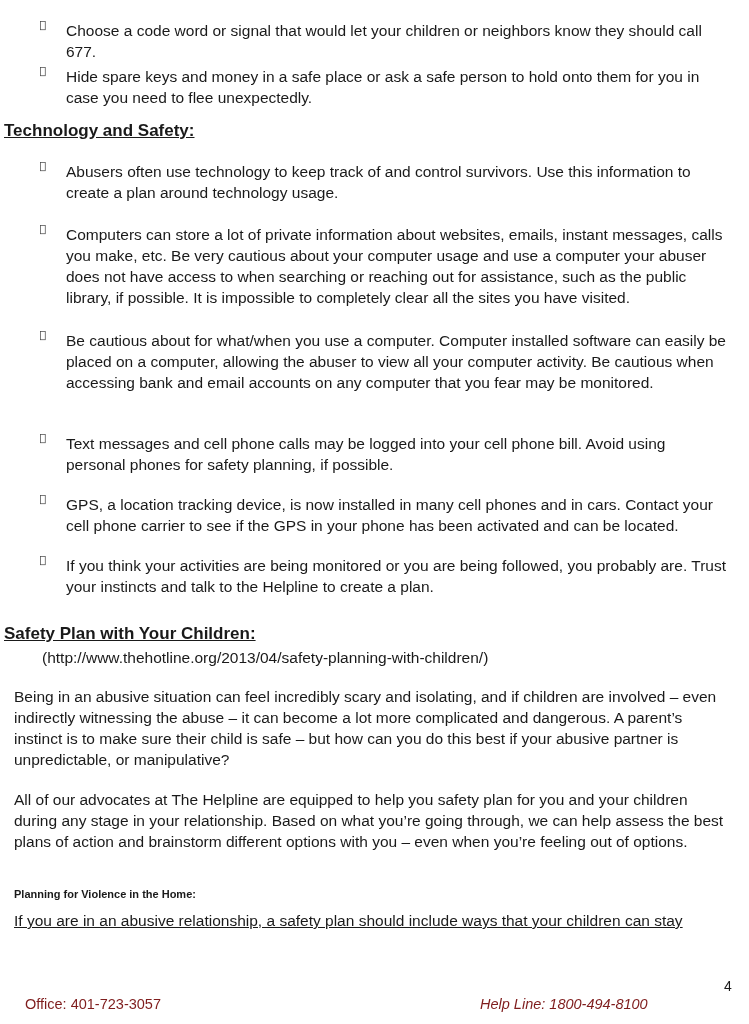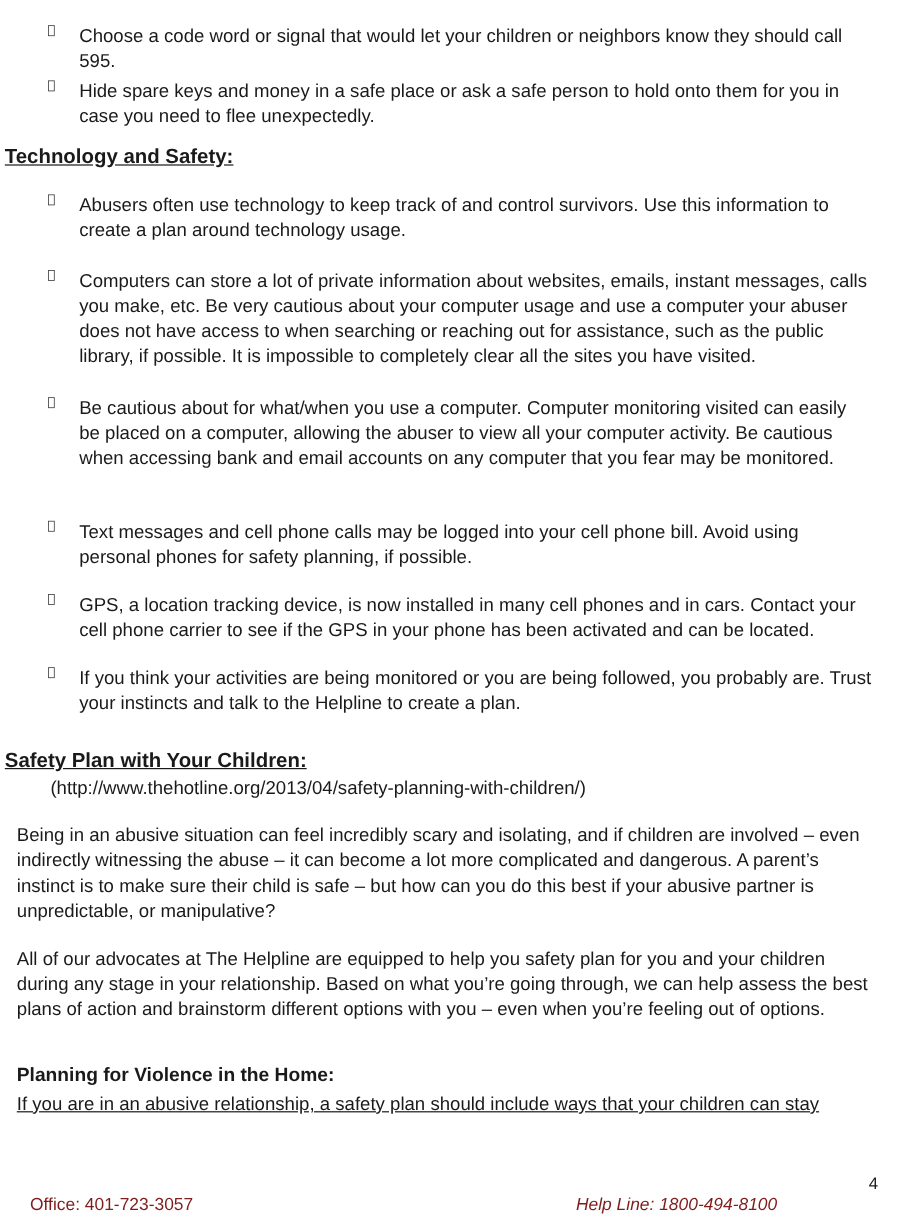--- a/index.html
+++ b/index.html
@@ -6,53 +6,53 @@
   body {
     width: 749px; height: 1024px; background: #ffffff; position: relative;
     font-family: "Liberation Sans", sans-serif; color: #1a1a1a; overflow: hidden;
   }
   .page { position: absolute; left: 0; top: 0; width: 749px; height: 1024px; }
   .bullet-item { position: absolute; left: 40px; width: 690px; font-size: 15.5px; line-height: 21px; }
   .bullet-glyph { position: absolute; left: 0; top: 1px; width: 8px; height: 13px; border: 1px solid #444; box-sizing: border-box; transform: scale(0.7); transform-origin: left top; }
   .bullet-text { position: absolute; left: 26px; width: 660px; }
   .heading { position: absolute; left: 4px; font-weight: bold; text-decoration: underline; font-size: 17px; }
   .para { position: absolute; left: 14px; width: 710px; font-size: 15.5px; line-height: 21px; }
-  .subheading { position: absolute; left: 14px; font-weight: bold; font-size: 16px; }
+  .subheading { position: absolute; left: 14px; font-weight: bold; font-size: 11px; }
   .footer-left, .footer-right { position: absolute; top: 996px; font-size: 14.5px; color: #7f1d1d; }
   .footer-left { left: 25px; }
   .footer-right { left: 480px; font-style: italic; }
   .page-number { position: absolute; left: 724px; top: 978px; font-size: 14px; }
 </style>
 </head>
 <body>
 
 <div class="page">
 
   <div class="bullet-item" style="top:20px;">
     <span class="bullet-glyph"></span>
-    <div class="bullet-text">Choose a code word or signal that would let your children or neighbors know they should call 595.</div>
+    <div class="bullet-text">Choose a code word or signal that would let your children or neighbors know they should call 677.</div>
   </div>
   <div class="bullet-item" style="top:66px;">
     <span class="bullet-glyph"></span>
     <div class="bullet-text">Hide spare keys and money in a safe place or ask a safe person to hold onto them for you in case you need to flee unexpectedly.</div>
   </div>
 
   <div class="heading" style="top:121px;">Technology and Safety:</div>
 
   <div class="bullet-item" style="top:161px;">
     <span class="bullet-glyph"></span>
     <div class="bullet-text">Abusers often use technology to keep track of and control survivors. Use this information to create a plan around technology usage.</div>
   </div>
   <div class="bullet-item" style="top:224px;">
     <span class="bullet-glyph"></span>
     <div class="bullet-text">Computers can store a lot of private information about websites, emails, instant messages, calls you make, etc. Be very cautious about your computer usage and use a computer your abuser does not have access to when searching or reaching out for assistance, such as the public library, if possible. It is impossible to completely clear all the sites you have visited.</div>
   </div>
   <div class="bullet-item" style="top:330px;">
     <span class="bullet-glyph"></span>
-    <div class="bullet-text">Be cautious about for what/when you use a computer. Computer monitoring visited can easily be placed on a computer, allowing the abuser to view all your computer activity. Be cautious when accessing bank and email accounts on any computer that you fear may be monitored.</div>
+    <div class="bullet-text">Be cautious about for what/when you use a computer. Computer installed software can easily be placed on a computer, allowing the abuser to view all your computer activity. Be cautious when accessing bank and email accounts on any computer that you fear may be monitored.</div>
   </div>
   <div class="bullet-item" style="top:433px;">
     <span class="bullet-glyph"></span>
     <div class="bullet-text">Text messages and cell phone calls may be logged into your cell phone bill. Avoid using personal phones for safety planning, if possible.</div>
   </div>
   <div class="bullet-item" style="top:494px;">
     <span class="bullet-glyph"></span>
     <div class="bullet-text">GPS, a location tracking device, is now installed in many cell phones and in cars. Contact your cell phone carrier to see if the GPS in your phone has been activated and can be located.</div>
   </div>
   <div class="bullet-item" style="top:555px;">

